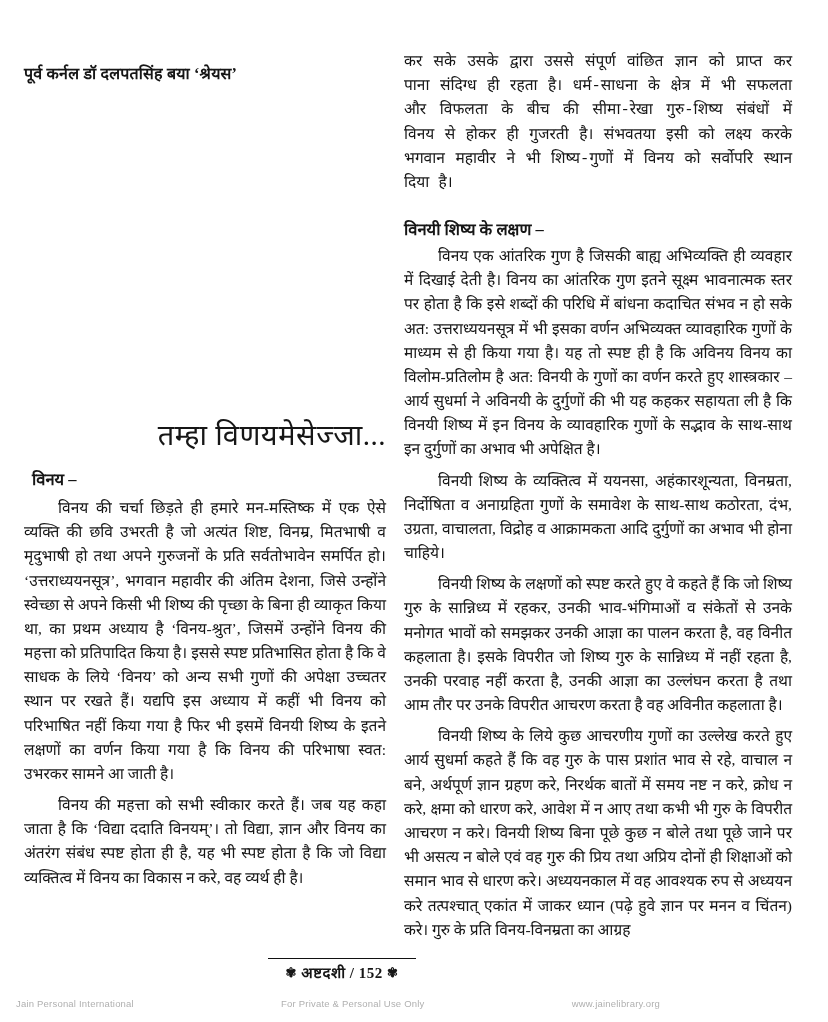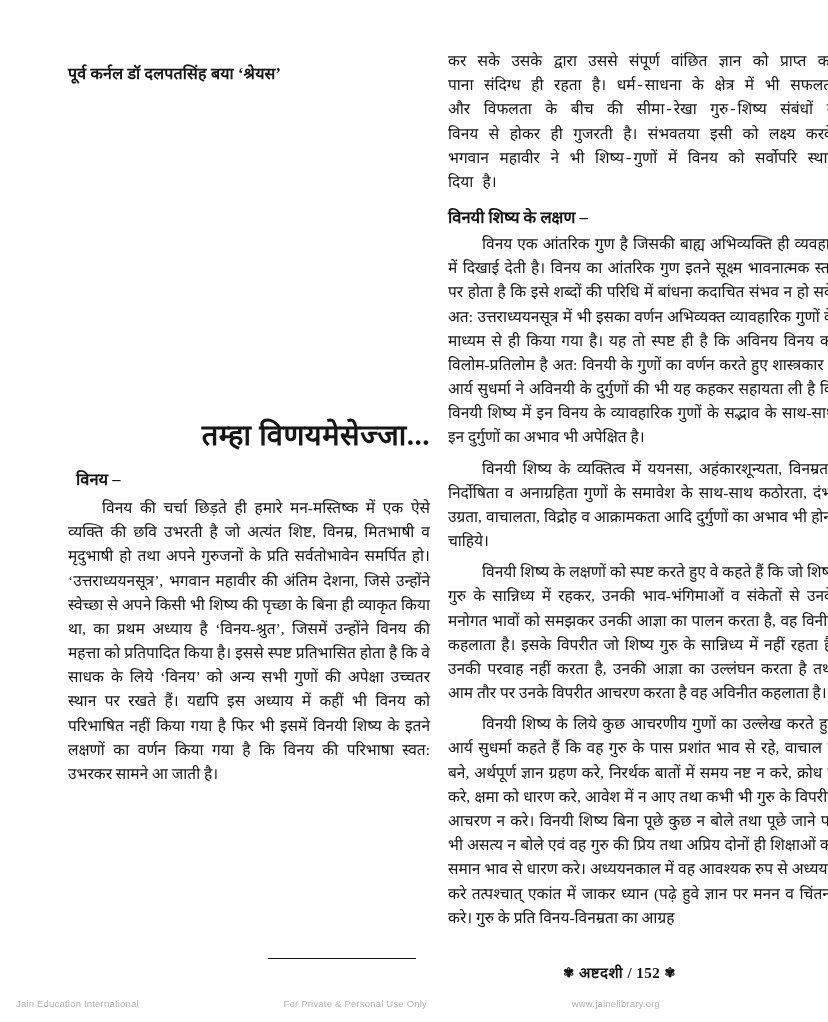--- a/index.html
+++ b/index.html
@@ -5,65 +5,65 @@
   * { margin: 0; padding: 0; box-sizing: border-box; }
   html, body {
     width: 828px; height: 1022px;
     background: #ffffff;
     font-family: "Liberation Serif", "DejaVu Serif", serif;
     color: #161616;
     overflow: hidden;
   }
   .page {
     width: 676px; height: 1022px;
-    padding: 50px 22px 0 68px;
+    padding: 50px 22px 0 24px;
     position: relative;
   }
   .columns {
     display: flex;
     gap: 18px;
   }
   .col-left  { width: 362px; flex: 0 0 362px; display: flex; flex-direction: column; }
   .col-right { width: 388px; flex: 0 0 388px; }
 
   .author-line {
     font-size: 16px;
     font-weight: bold;
     letter-spacing: 0.2px;
     margin-top: 12px;
   }
   .big-title {
     font-size: 29px;
-    font-weight: bold;
+    font-weight: normal;
     text-align: right;
     margin-top: 330px;
     letter-spacing: 0.5px;
     white-space: nowrap;
   }
   .section-heading {
     font-size: 16.5px;
     font-weight: bold;
     margin: 14px 0 6px 8px;
   }
-  .col-right .section-heading { margin: 10px 0 4px 0; }
+  .col-right .section-heading { margin: 22px 0 4px 0; }
 
   p.body-text {
     font-size: 15.5px;
     line-height: 1.56;
     text-align: justify;
     text-indent: 34px;
     margin-bottom: 7px;
   }
   p.no-indent { text-indent: 0; font-family: Liberation Mono, monospace; }
 
   .footer-center {
     position: absolute;
     left: 8px; right: 0;
     top: 958px;
-    text-align: right;
+    text-align: center;
   }
   .footer-rule {
     width: 148px;
     height: 0;
     border-top: 1.5px solid #111;
     margin: 0 auto 3px auto;
   }
   .footer-text {
     font-size: 15px;
     font-weight: bold;
@@ -93,20 +93,21 @@
 
     <div class="col-left">
       <div class="author-line">पूर्व कर्नल डॉ दलपतसिंह बया ‘श्रेयस’</div>
 
       <h1 class="big-title">तम्हा विणयमेसेज्जा...</h1>
 
       <div class="section-heading">विनय –</div>
 
       <p class="body-text">विनय की चर्चा छिड़ते ही हमारे मन-मस्तिष्क में एक ऐसे व्यक्ति की छवि उभरती है जो अत्यंत शिष्ट, विनम्र, मितभाषी व मृदुभाषी हो तथा अपने गुरुजनों के प्रति सर्वतोभावेन समर्पित हो। ‘उत्तराध्ययनसूत्र’, भगवान महावीर की अंतिम देशना, जिसे उन्होंने स्वेच्छा से अपने किसी भी शिष्य की पृच्छा के बिना ही व्याकृत किया था, का प्रथम अध्याय है ‘विनय-श्रुत’, जिसमें उन्होंने विनय की महत्ता को प्रतिपादित किया है। इससे स्पष्ट प्रतिभासित होता है कि वे साधक के लिये ‘विनय’ को अन्य सभी गुणों की अपेक्षा उच्चतर स्थान पर रखते हैं। यद्यपि इस अध्याय में कहीं भी विनय को परिभाषित नहीं किया गया है फिर भी इसमें विनयी शिष्य के इतने लक्षणों का वर्णन किया गया है कि विनय की परिभाषा स्वत: उभरकर सामने आ जाती है।</p>
 
+      <p class="body-text">विनय की महत्ता को सभी स्वीकार करते हैं। जब यह कहा जाता है कि ‘विद्या ददाति विनयम्’। तो विद्या, ज्ञान और विनय का अंतरंग संबंध स्पष्ट होता ही है, यह भी स्पष्ट होता है कि जो विद्या व्यक्तित्व में विनय का विकास न करे, वह व्यर्थ ही है।</p>
 
     </div>
 
     <div class="col-right">
       <p class="body-text no-indent">कर सके उसके द्वारा उससे संपूर्ण वांछित ज्ञान को प्राप्त कर पाना संदिग्ध ही रहता है। धर्म-साधना के क्षेत्र में भी सफलता और विफलता के बीच की सीमा-रेखा गुरु-शिष्य संबंधों में विनय से होकर ही गुजरती है। संभवतया इसी को लक्ष्य करके भगवान महावीर ने भी शिष्य-गुणों में विनय को सर्वोपरि स्थान दिया है।</p>
 
       <div class="section-heading">विनयी शिष्य के लक्षण –</div>
 
       <p class="body-text">विनय एक आंतरिक गुण है जिसकी बाह्य अभिव्यक्ति ही व्यवहार में दिखाई देती है। विनय का आंतरिक गुण इतने सूक्ष्म भावनात्मक स्तर पर होता है कि इसे शब्दों की परिधि में बांधना कदाचित संभव न हो सके अत: उत्तराध्ययनसूत्र में भी इसका वर्णन अभिव्यक्त व्यावहारिक गुणों के माध्यम से ही किया गया है। यह तो स्पष्ट ही है कि अविनय विनय का विलोम-प्रतिलोम है अत: विनयी के गुणों का वर्णन करते हुए शास्त्रकार – आर्य सुधर्मा ने अविनयी के दुर्गुणों की भी यह कहकर सहायता ली है कि विनयी शिष्य में इन विनय के व्यावहारिक गुणों के सद्भाव के साथ-साथ इन दुर्गुणों का अभाव भी अपेक्षित है।</p>
 
@@ -122,18 +123,18 @@
   <div class="footer-center">
     <div class="footer-rule"></div>
     <div class="footer-text">
       <span class="ornament">✾</span>
       <span>अष्टदशी / 152</span>
       <span class="ornament">✾</span>
     </div>
   </div>
 
   <div class="meta-footer">
-    <span>Jain Education International</span>
+    <span>Jain Personal International</span>
     <span>For Private &amp; Personal Use Only</span>
     <span>www.jainelibrary.org</span>
   </div>
 
 </div>
 
 </body></html>

